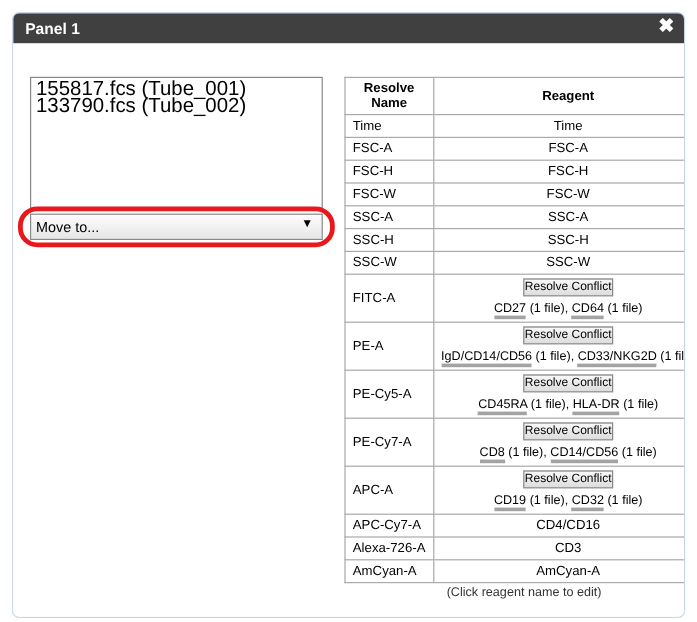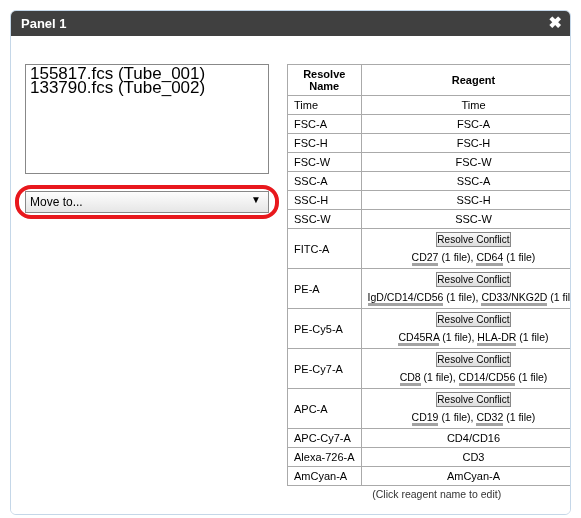--- a/index.html
+++ b/index.html
@@ -50,21 +50,21 @@
     padding: 2px 4px;
     background: #fff;
   }
   .file-list .file-item {
     font-size: 17px;
     line-height: 14px;
     white-space: nowrap;
     cursor: default;
   }
   .move-wrap {
-    margin-top: 17px;
+    margin-top: 4px;
     position: relative;
   }
   .move-select {
     width: 244px;
     height: 22px;
     font-size: 12px;
     border: 1px solid #888;
     padding: 1px 4px;
     background: linear-gradient(#fdfdfd, #e6e6e6);
     appearance: none;

